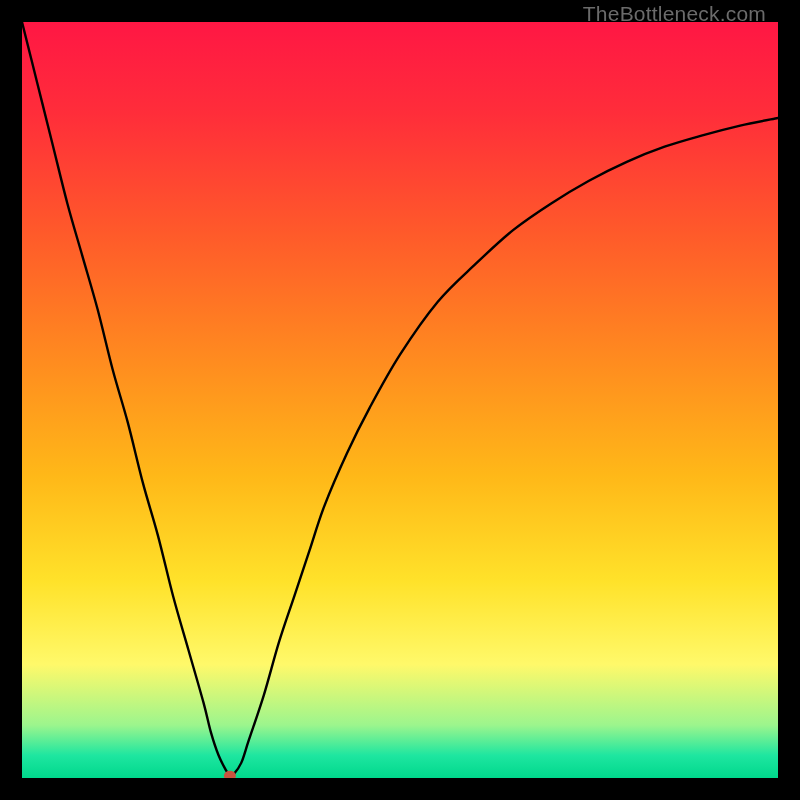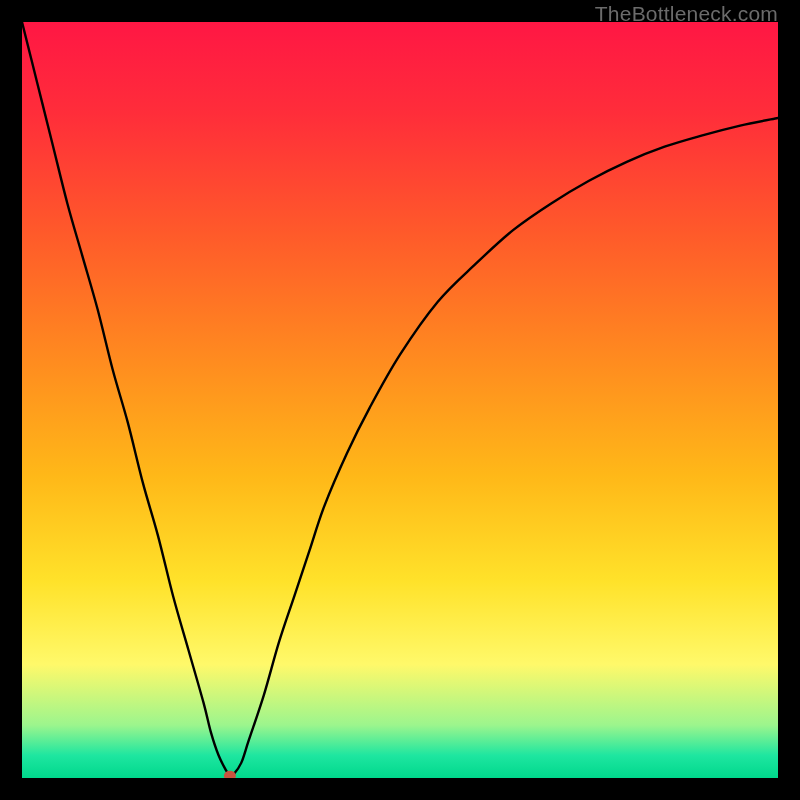--- a/index.html
+++ b/index.html
@@ -22,21 +22,21 @@
   .plot {
     position: absolute;
     left: 0;
     top: 0;
     width: 756px;
     height: 756px;
   }
   .watermark {
     position: absolute;
     top: 2px;
-    right: 22px;
+    right: 34px;
     font-size: 21px;
     font-weight: 500;
     color: #6b6b6b;
     letter-spacing: 0.2px;
   }
 </style>
 </head>
 <body>
 
 <div class="frame">

